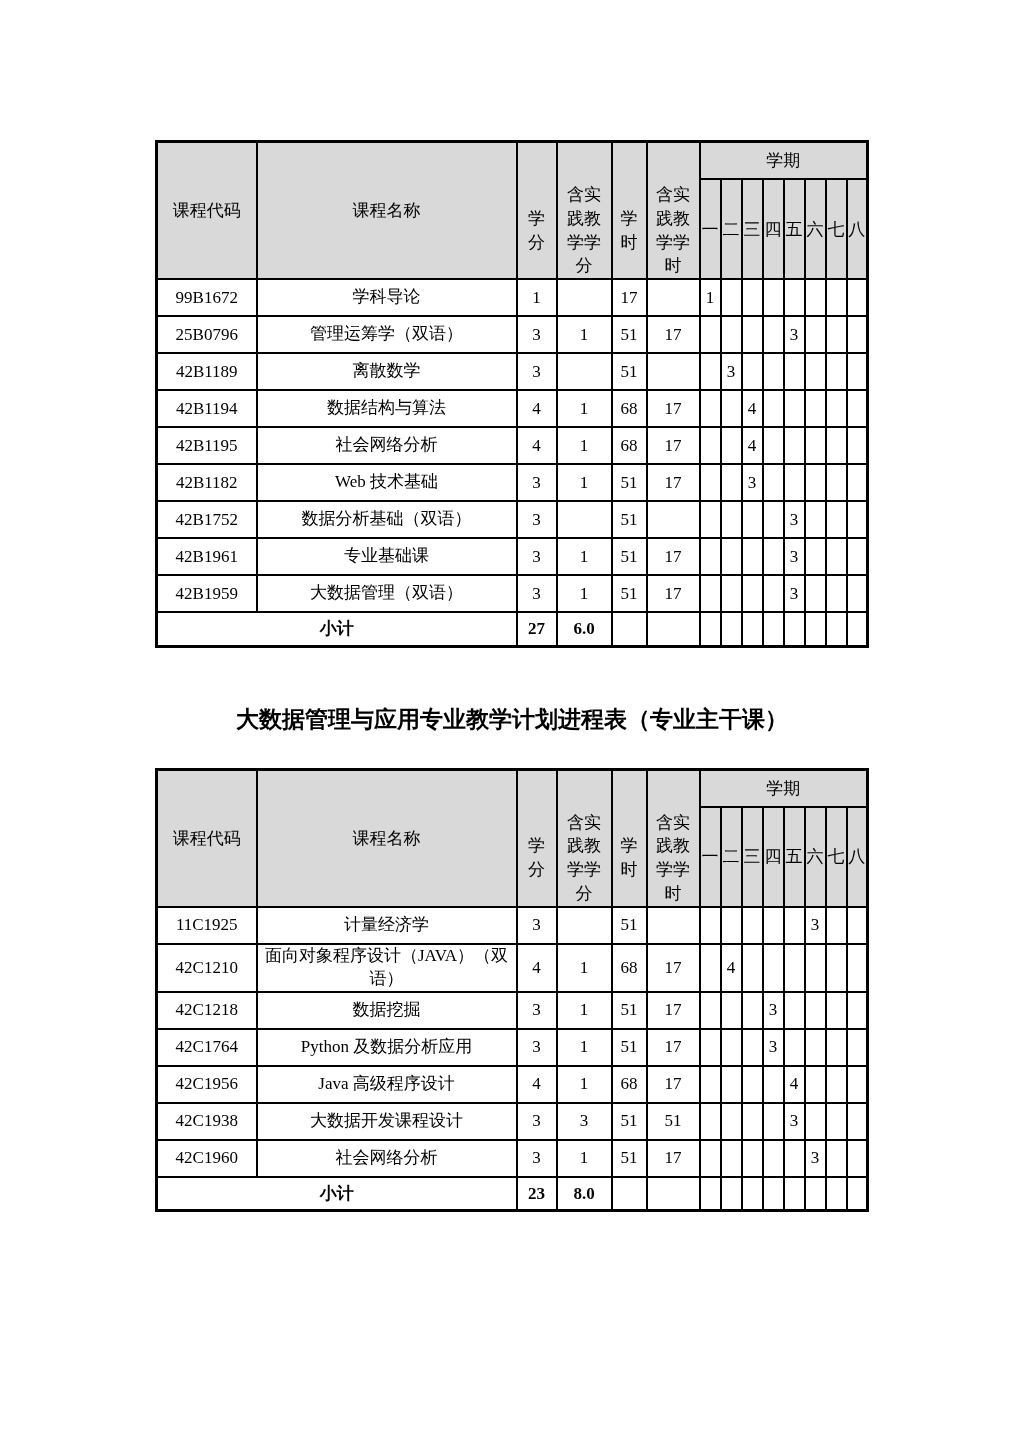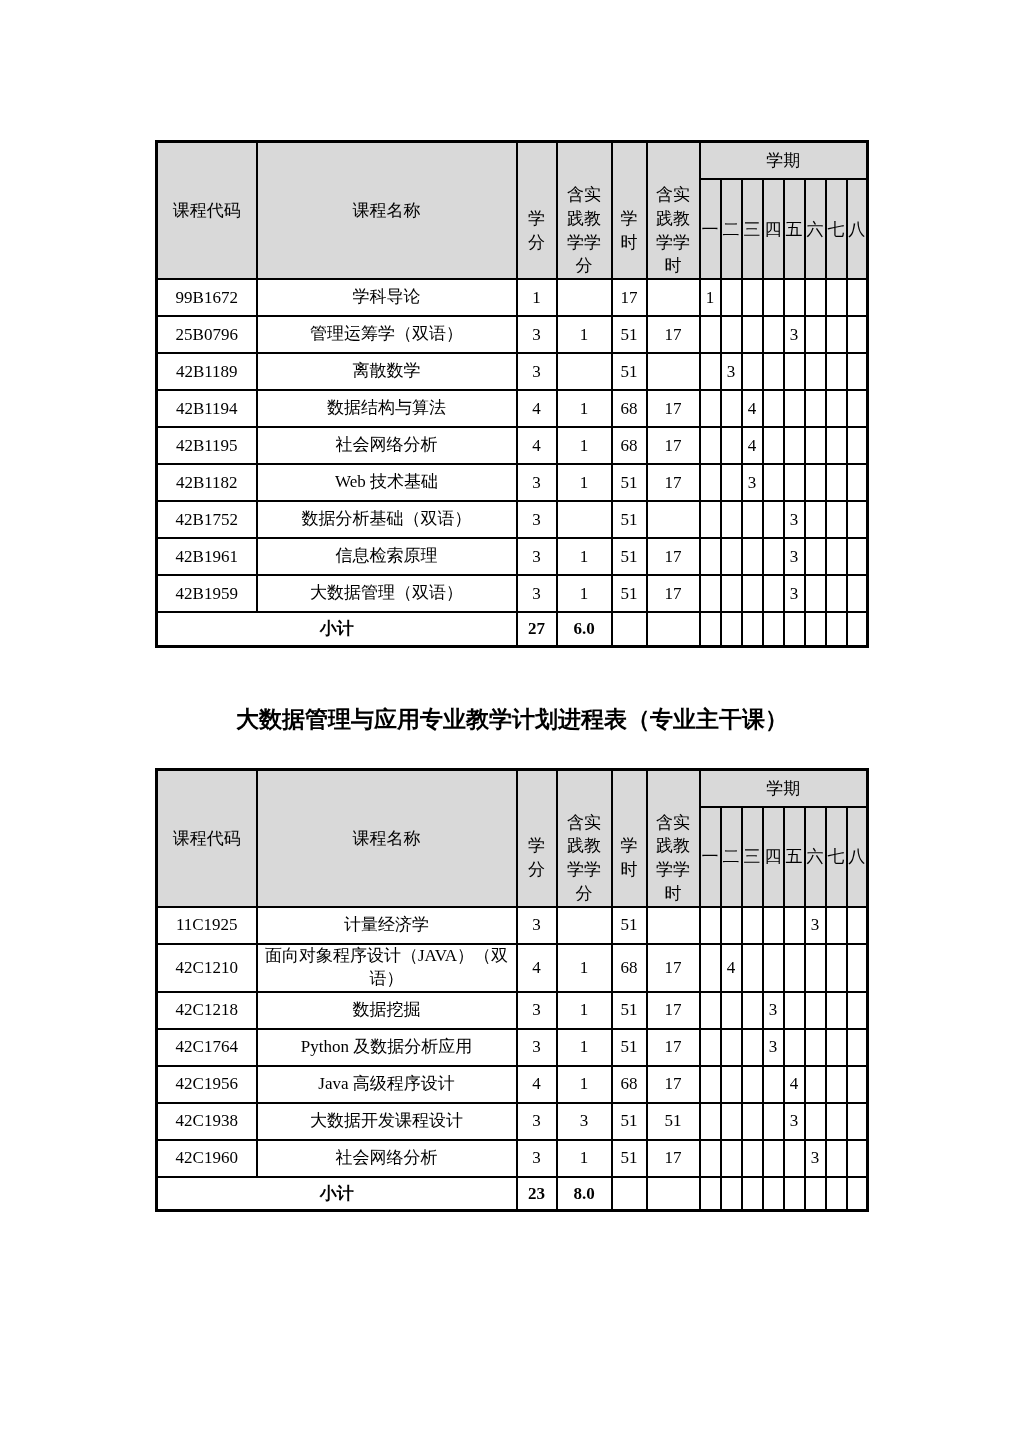--- a/index.html
+++ b/index.html
@@ -217,21 +217,21 @@
           <td class="sem-cell"></td>
           <td class="sem-cell"></td>
           <td class="sem-cell"></td>
           <td class="sem-cell">3</td>
           <td class="sem-cell"></td>
           <td class="sem-cell"></td>
           <td class="sem-cell"></td>
         </tr>
         <tr>
           <td class="code-cell">42B1961</td>
-          <td class="name-cell">信息检索原理</td>
+          <td class="name-cell">专业基础课</td>
           <td class="num-cell">3</td>
           <td class="num-cell">1</td>
           <td class="num-cell">51</td>
           <td class="num-cell">17</td>
           <td class="sem-cell"></td>
           <td class="sem-cell"></td>
           <td class="sem-cell"></td>
           <td class="sem-cell"></td>
           <td class="sem-cell">3</td>
           <td class="sem-cell"></td>

